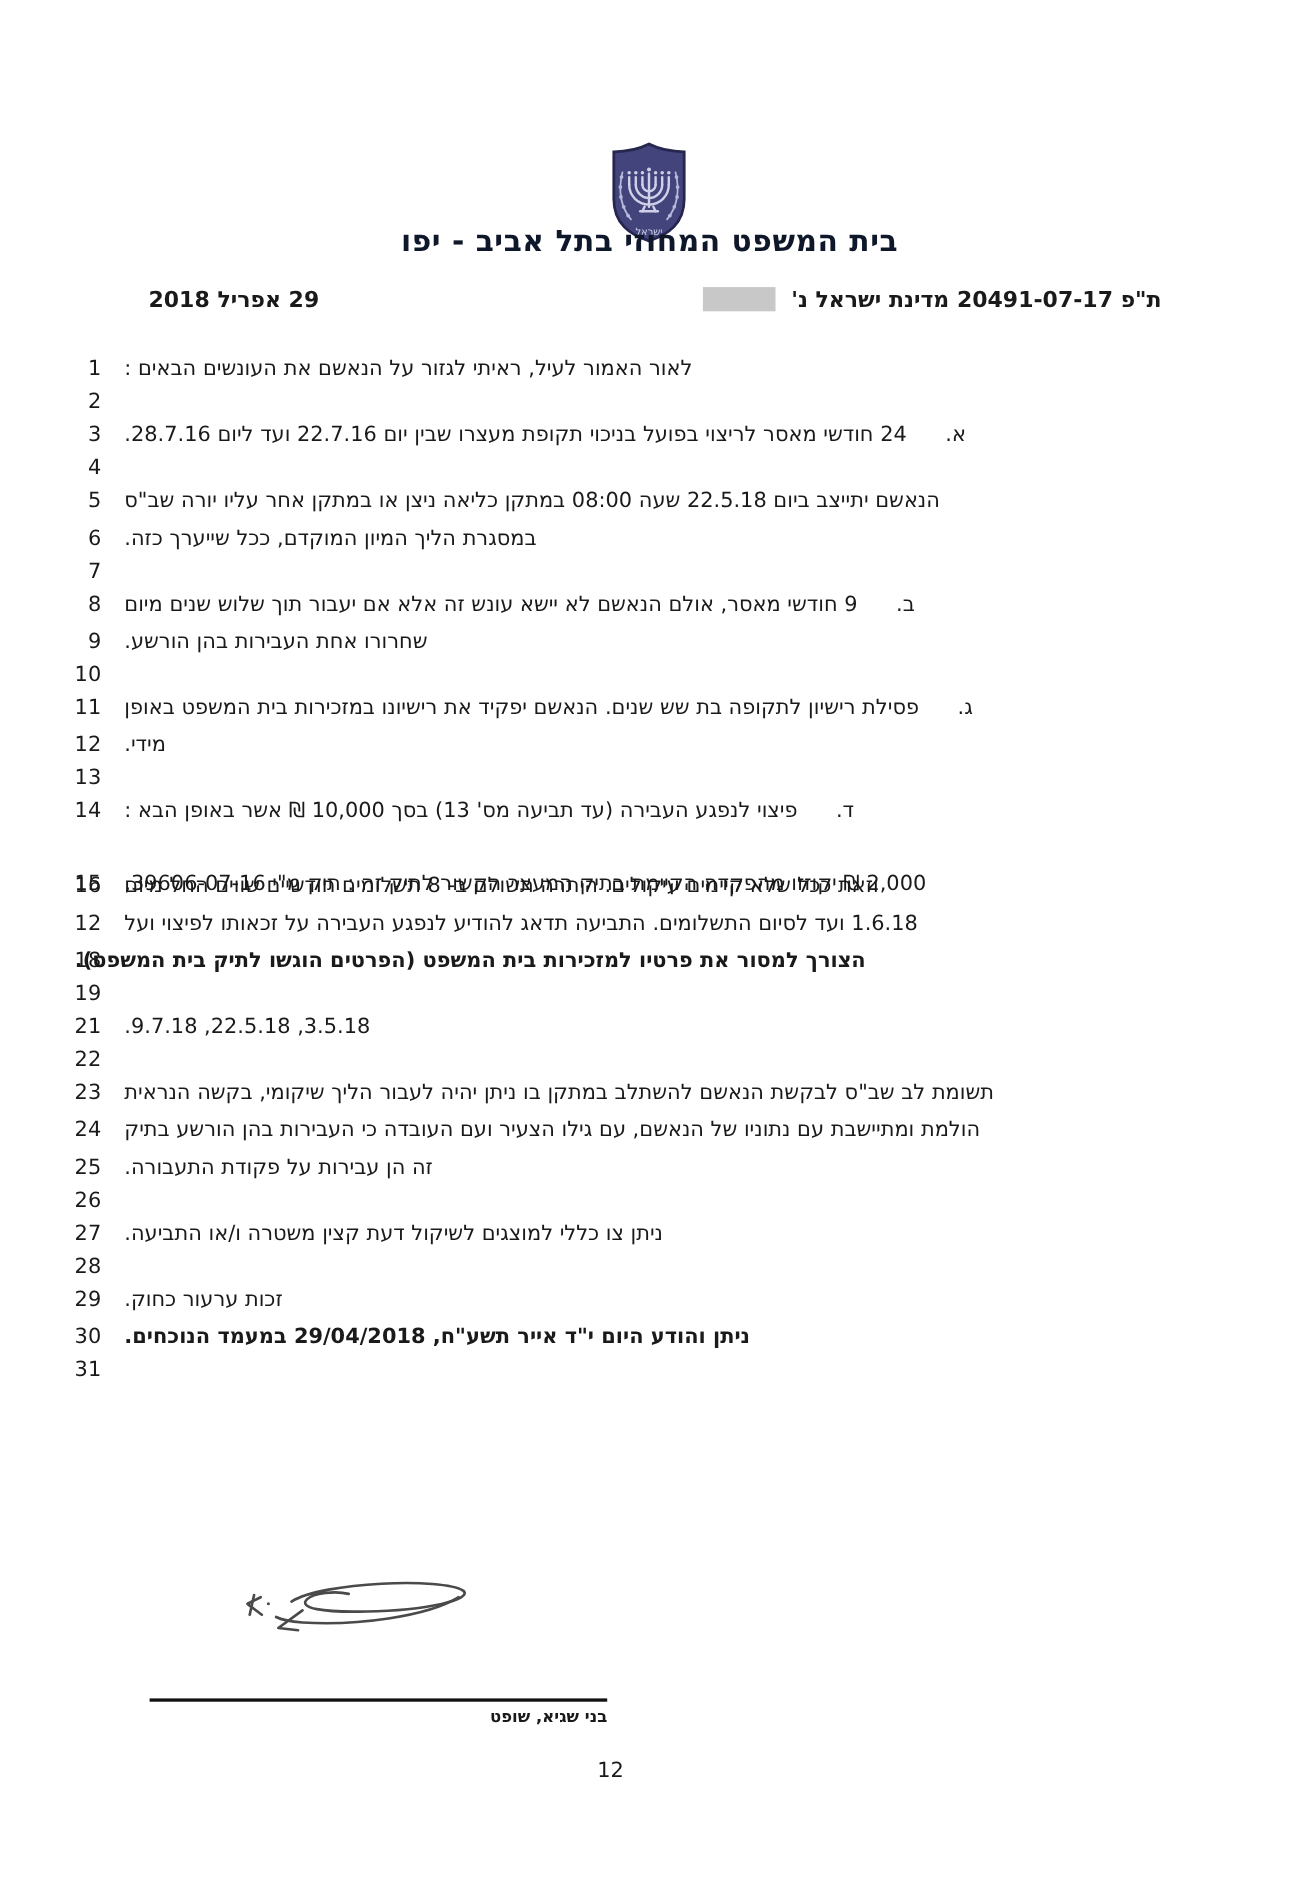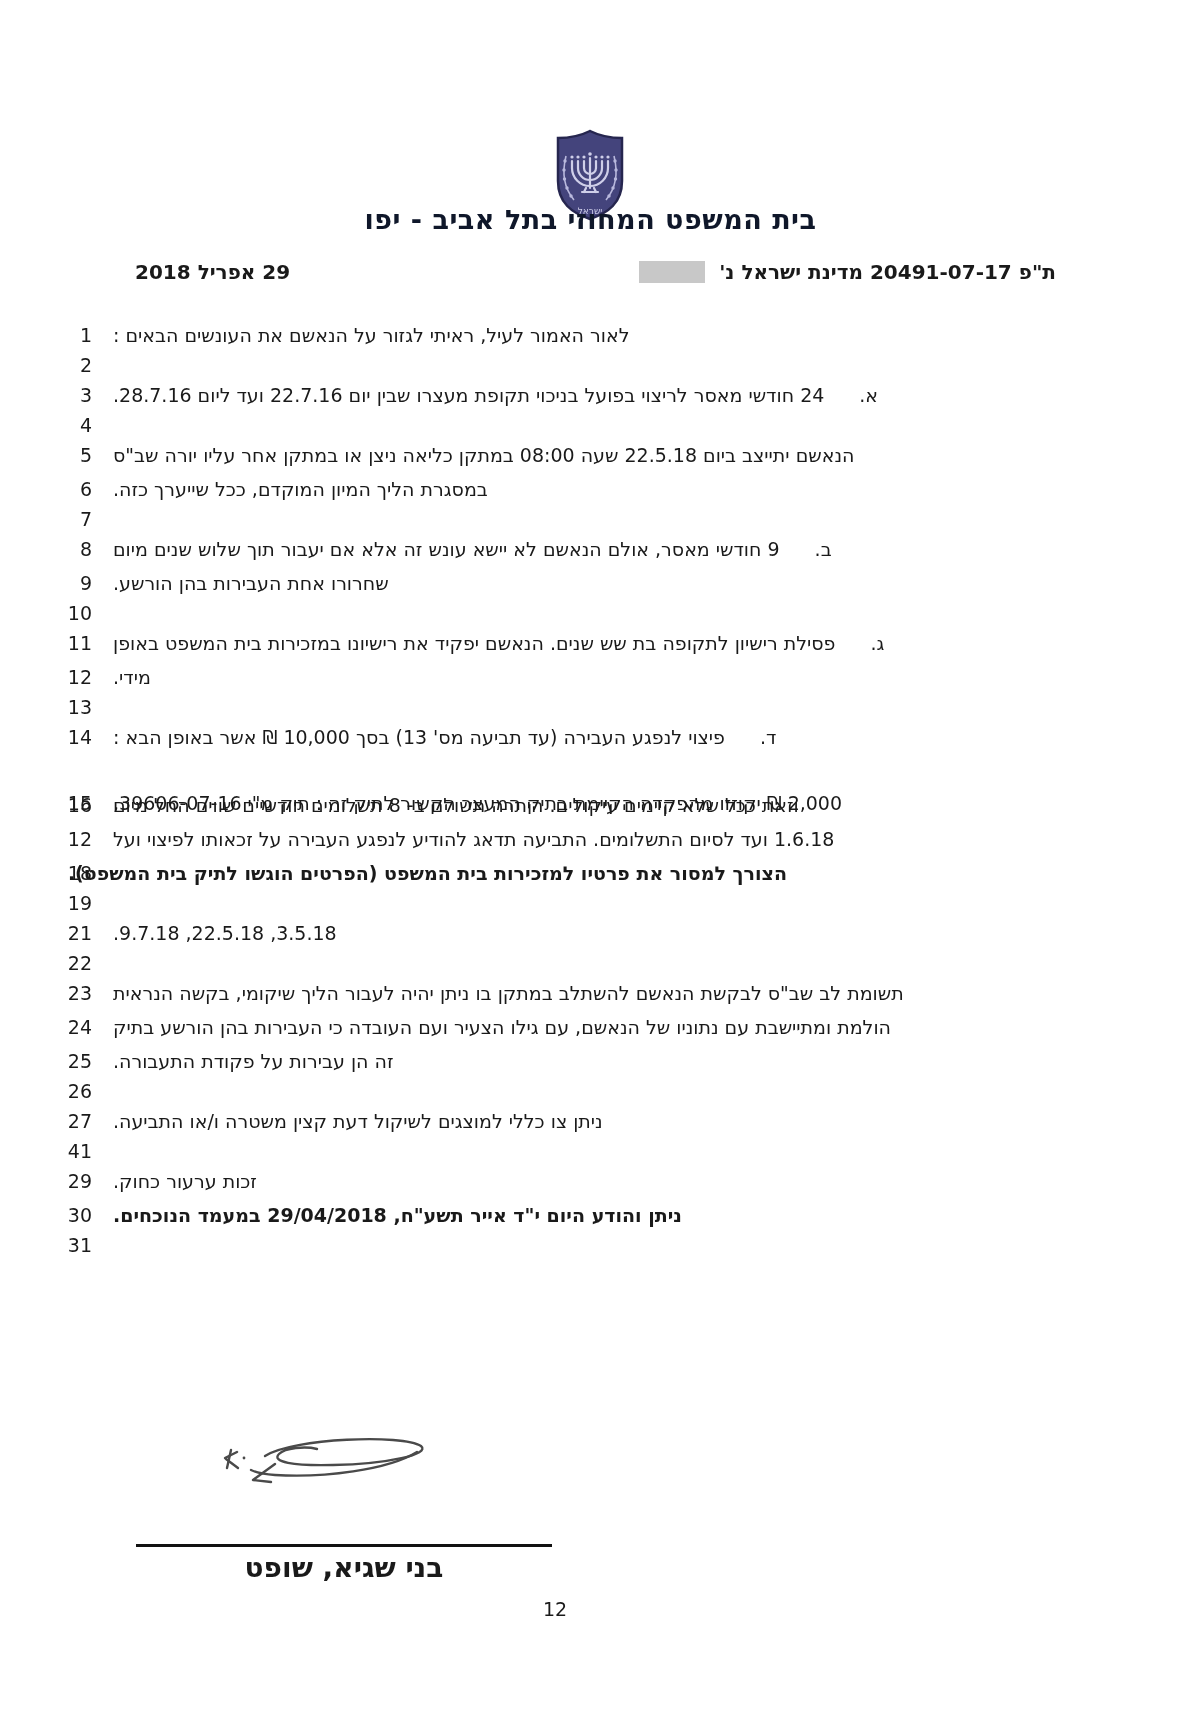--- a/index.html
+++ b/index.html
@@ -41,22 +41,22 @@
     display:inline-block;margin-left:21px;width:972px;flex:0 0 972px;
     direction:rtl;text-align:left;font-size:19px;line-height:inherit;
     white-space:nowrap;box-sizing:border-box;
   }
   .txt.bold{font-weight:bold;}
   .marker{display:inline-block;margin-left:35px;}
   .signature{position:absolute;left:213px;top:1428px;width:230px;height:66px;}
   .sig-line{position:absolute;left:136px;top:1544px;width:416px;height:3px;background:#111;}
   .judge-name{
     position:absolute;top:1551px;left:136px;width:416px;
-    text-align:center;direction:rtl;
-    font-size:28px;font-weight:bold;white-space:nowrap;
+    text-align:right;direction:rtl;
+    font-size:15px;font-weight:bold;white-space:nowrap;
   }
   .page-number{
     position:absolute;top:1598px;left:0;width:1110px;
     text-align:center;font-size:19px;
   }
 </style>
 </head>
 <body>
 
 <div class="page">
@@ -239,21 +239,21 @@
     <span class="num">26</span>
     <span class="txt" style="padding-right: 0px;"><span class="body"></span></span>
   </div>
 
   <div class="row filled">
     <span class="num">27</span>
     <span class="txt" style="padding-right: 254px;"><span class="body">ניתן צו כללי למוצגים לשיקול דעת קצין משטרה ו/או התביעה.</span></span>
   </div>
 
   <div class="row blank">
-    <span class="num">41</span>
+    <span class="num">28</span>
     <span class="txt" style="padding-right: 0px;"><span class="body"></span></span>
   </div>
 
   <div class="row filled">
     <span class="num">29</span>
     <span class="txt" style="padding-right: 254px;"><span class="body">זכות ערעור כחוק.</span></span>
   </div>
 
   <div class="row filled">
     <span class="num">30</span>

